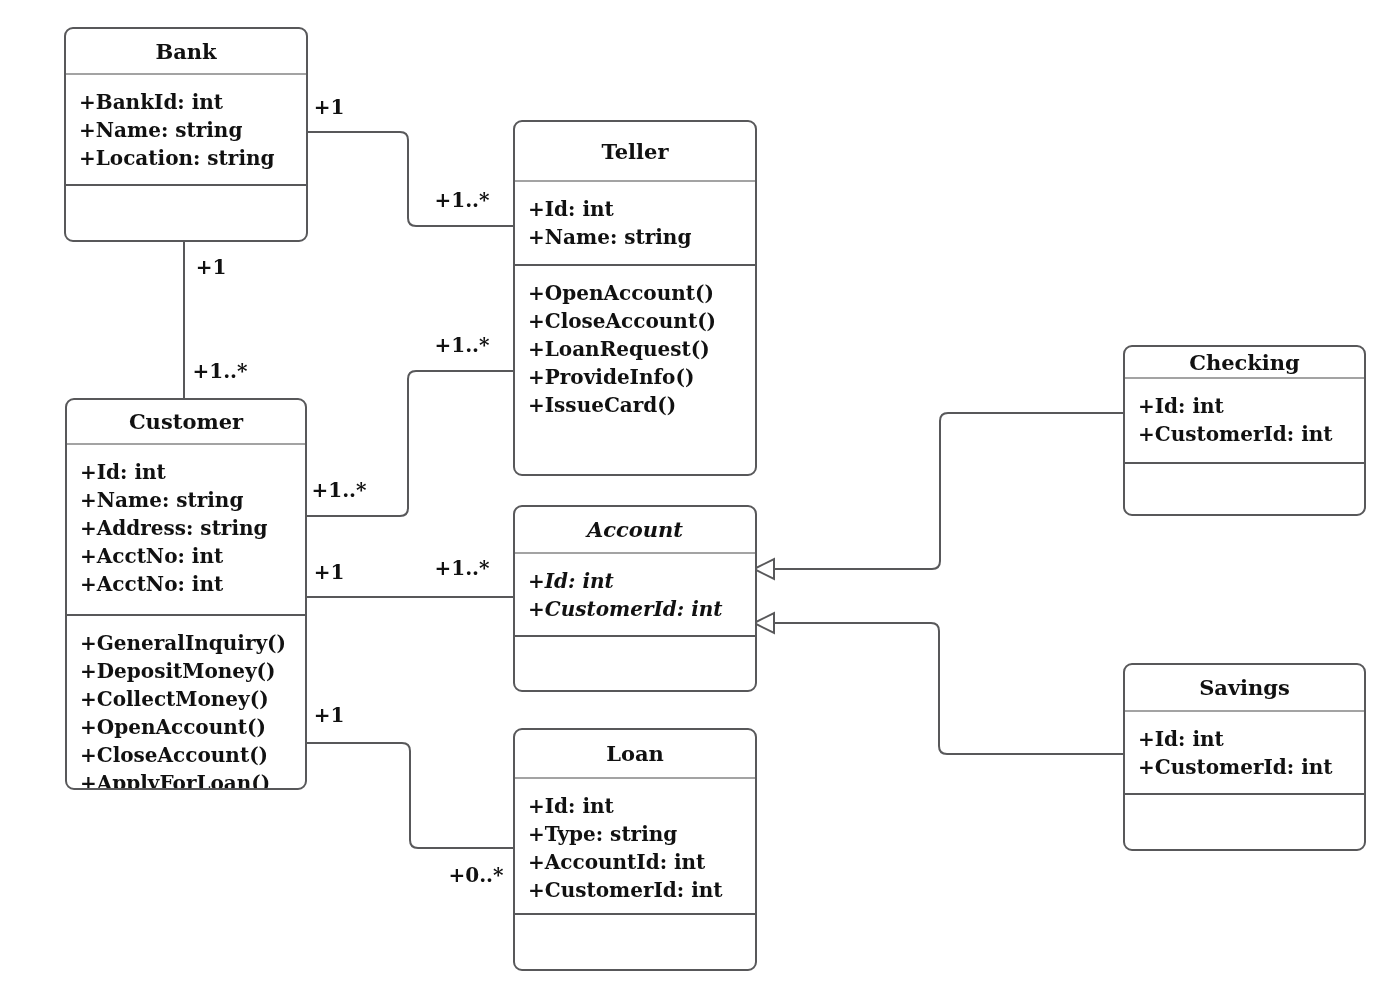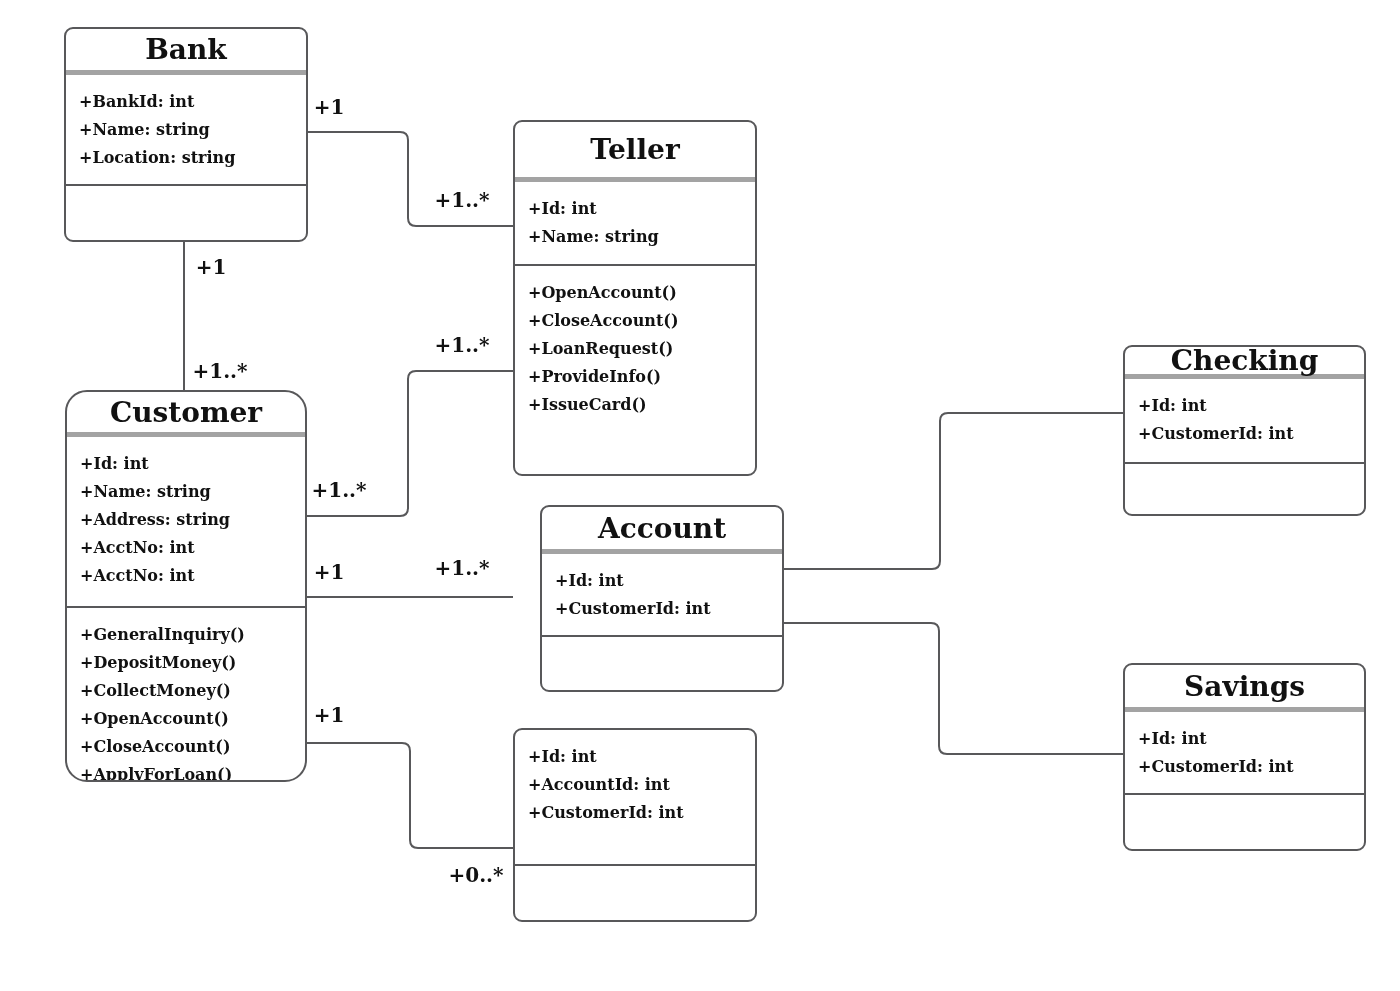--- a/index.html
+++ b/index.html
@@ -22,28 +22,28 @@
     position: absolute;
     background: #ffffff;
     border: 2px solid #58585a;
     border-radius: 9px;
     box-sizing: content-box;
   }
   .uml-title {
     display: flex;
     align-items: center;
     justify-content: center;
-    font-size: 28px;
-    border-bottom: 5px solid #a3a3a3;
+    font-size: 21px;
+    border-bottom: 2px solid #a3a3a3;
     box-sizing: border-box;
   }
   .uml-section {
     box-sizing: border-box;
     padding: 13px 6px 0 13px;
-    font-size: 16px;
+    font-size: 20px;
     line-height: 28px;
     overflow: hidden;
   }
   .uml-section.divided {
     border-bottom: 2px solid #58585a;
   }
   .uml-line { white-space: nowrap; }
   .mult-label {
     position: absolute;
     transform: translate(-50%, -50%);
@@ -82,50 +82,52 @@
         <div class="uml-line">+Name: string</div>
       </div>
       <div class="uml-section" style="height: 208px;">
         <div class="uml-line">+OpenAccount()</div>
         <div class="uml-line">+CloseAccount()</div>
         <div class="uml-line">+LoanRequest()</div>
         <div class="uml-line">+ProvideInfo()</div>
         <div class="uml-line">+IssueCard()</div>
       </div>
     </div>
-    <div class="uml-class" style="left: 65px; top: 390px; width: 238px; border-radius: 22px;">
+    <div class="uml-class" style="left: 65px; top: 398px; width: 238px;">
       <div class="uml-title" style="height: 45px;">Customer</div>
       <div class="uml-section divided" style="height: 171px;">
         <div class="uml-line">+Id: int</div>
         <div class="uml-line">+Name: string</div>
         <div class="uml-line">+Address: string</div>
         <div class="uml-line">+AcctNo: int</div>
         <div class="uml-line">+AcctNo: int</div>
       </div>
       <div class="uml-section" style="height: 172px;">
         <div class="uml-line">+GeneralInquiry()</div>
         <div class="uml-line">+DepositMoney()</div>
         <div class="uml-line">+CollectMoney()</div>
         <div class="uml-line">+OpenAccount()</div>
         <div class="uml-line">+CloseAccount()</div>
         <div class="uml-line">+ApplyForLoan()</div>
         <div class="uml-line">+RequestCard()</div>
       </div>
     </div>
-    <div class="uml-class" style="left: 540px; top: 505px; width: 240px;">
+    <div class="uml-class" style="left: 513px; top: 505px; width: 240px; font-style: italic;">
       <div class="uml-title" style="height: 47px;">Account</div>
       <div class="uml-section divided" style="height: 83px;">
         <div class="uml-line">+Id: int</div>
         <div class="uml-line">+CustomerId: int</div>
       </div>
       <div class="uml-section" style="height: 53px;"></div>
     </div>
     <div class="uml-class" style="left: 513px; top: 728px; width: 240px;">
+      <div class="uml-title" style="height: 49px;">Loan</div>
       <div class="uml-section divided" style="height: 136px;">
         <div class="uml-line">+Id: int</div>
+        <div class="uml-line">+Type: string</div>
         <div class="uml-line">+AccountId: int</div>
         <div class="uml-line">+CustomerId: int</div>
       </div>
       <div class="uml-section" style="height: 54px;"></div>
     </div>
     <div class="uml-class" style="left: 1123px; top: 345px; width: 239px;">
       <div class="uml-title" style="height: 32px;">Checking</div>
       <div class="uml-section divided" style="height: 85px;">
         <div class="uml-line">+Id: int</div>
         <div class="uml-line">+CustomerId: int</div>

